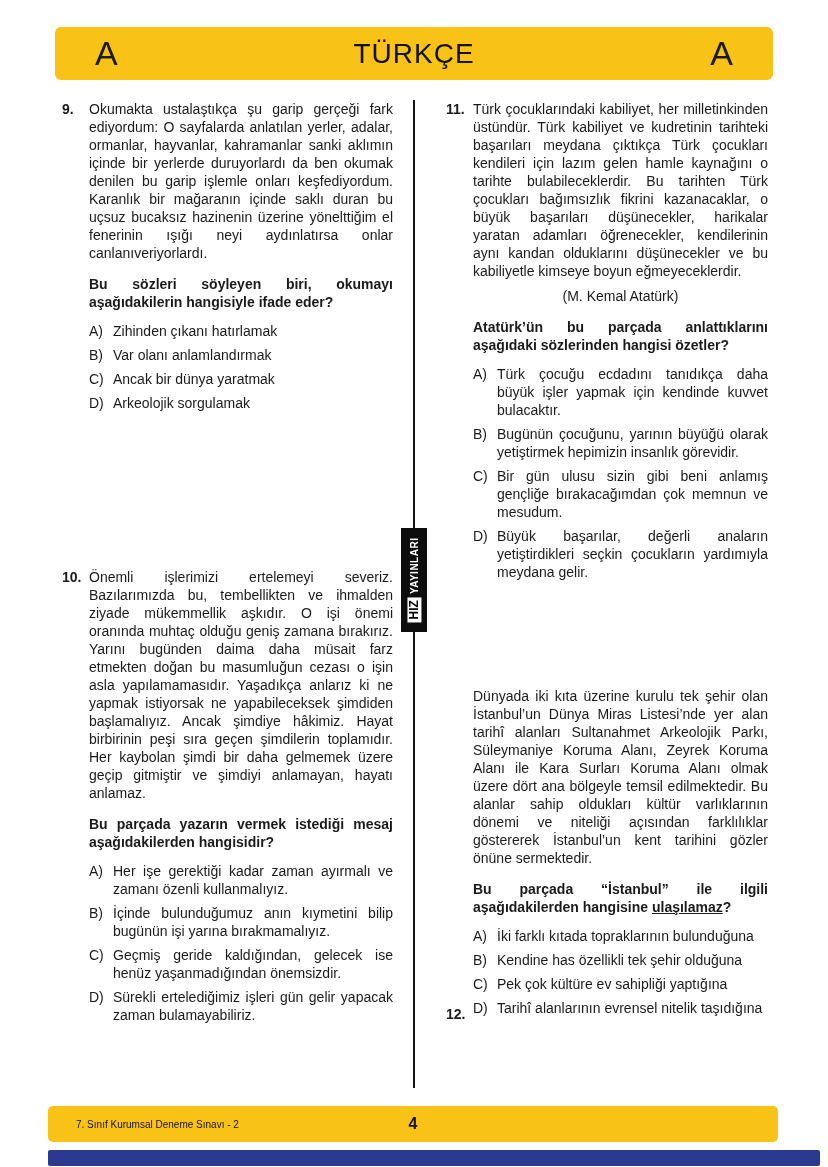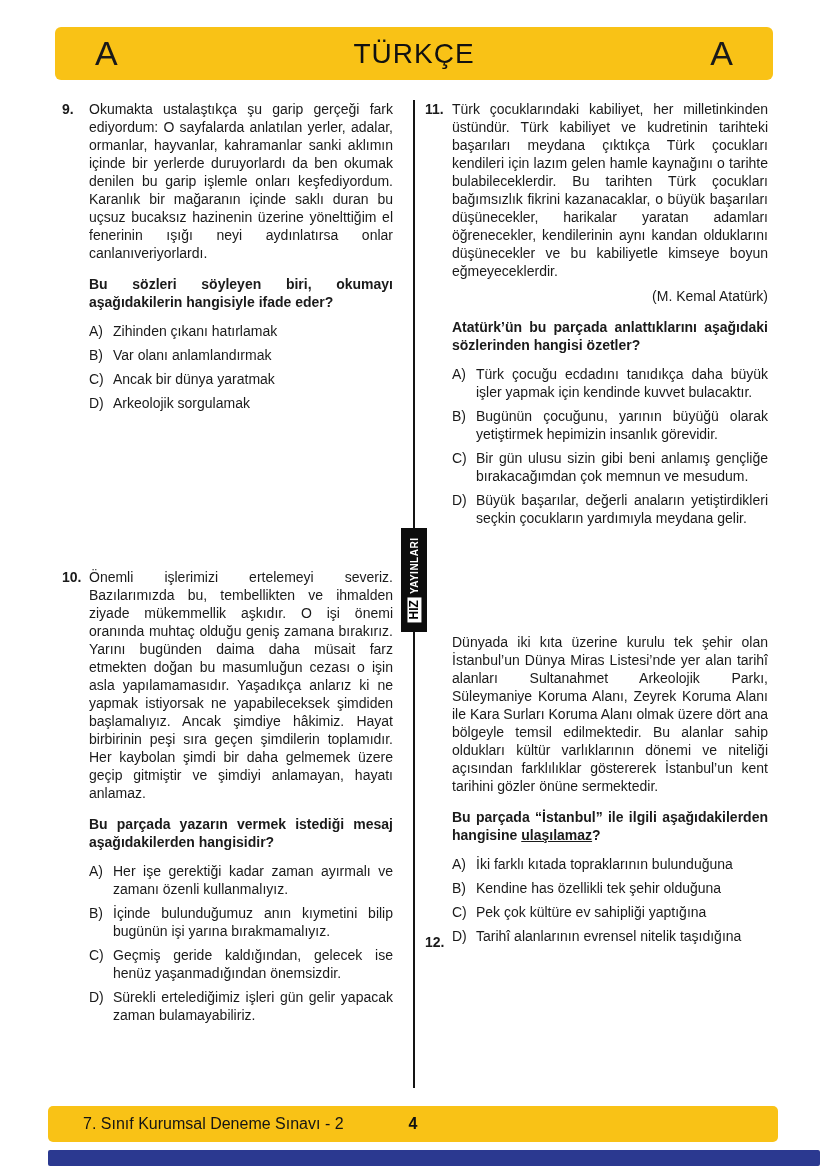--- a/index.html
+++ b/index.html
@@ -24,21 +24,21 @@
   .exam-letter { font-size: 34px; font-weight: 400; color: #1a1a1a; }
   .subject-title { font-size: 28px; font-weight: 400; letter-spacing: 1px; color: #111; }
 
   
   .content {
     position: absolute; left: 62px; top: 100px; width: 706px; height: 988px;
     display: flex; overflow: hidden;
   }
   .column { width: 50%; }
   .col-left  { padding-right: 22px; }
-  .col-right { padding-left: 10px; }
+  .col-right { padding-left: 31px; }
 
   .divider {
     position: absolute; left: 50%; top: 100px; height: 988px; width: 2px;
     background: #141414; transform: translateX(-50%);
   }
 
   
   .brand-logo {
     position: absolute; left: 50%; top: 528px; transform: translateX(-50%);
     width: 26px; height: 104px; background: #0d0d0d;
@@ -49,36 +49,36 @@
   .logo-hiz  { background: #ffffff; color: #000; font-weight: 800; font-size: 12px; line-height: 14px; padding: 0 3px; }
   .logo-rest { color: #ffffff; font-weight: 700; font-size: 10px; letter-spacing: 0.5px; }
 
   
   .question { display: flex; font-size: 14px; line-height: 18px; }
   .q-gap-10 { margin-top: 150px; }
   .q-gap-12 { margin-top: 100px; align-items: flex-end; }
   .q-num { flex: none; width: 27px; font-weight: 700; }
   .q-body { flex: 1; min-width: 0; }
   .passage { text-align: justify; margin-bottom: 13px; }
-  .attribution { text-align: right; margin: -6px 0 13px 0; }
+  .attribution { text-align: center; margin: -6px 0 13px 0; }
   .stem { font-weight: 700; text-align: justify; margin-bottom: 11px; }
   .stem .u { text-decoration: underline; }
   .option { display: flex; margin-bottom: 6px; }
   .opt-label { flex: none; width: 24px; }
   .opt-text { flex: 1; min-width: 0; text-align: justify; }
 
   
   .footer-bar {
     position: absolute; left: 48px; top: 1106px; width: 730px; height: 36px;
     background: var(--banner-yellow, #F9C216);
     border-radius: 5px;
     display: flex; align-items: center;
     z-index: 3;
   }
-  .footer-text { padding-left: 35px; font-size: 16px; color: #141414; }
+  .footer-text { padding-left: 28px; font-size: 10px; color: #141414; }
   .page-number {
     position: absolute; left: 50%; transform: translateX(-50%);
     font-weight: 700; font-size: 16px; color: #111;
   }
   .bottom-bar {
     position: absolute; left: 48px; top: 1150px; width: 772px; height: 16px;
     background: var(--bottom-bar-blue, #2B3990);
     border-radius: 2px;
     z-index: 3;
   }

